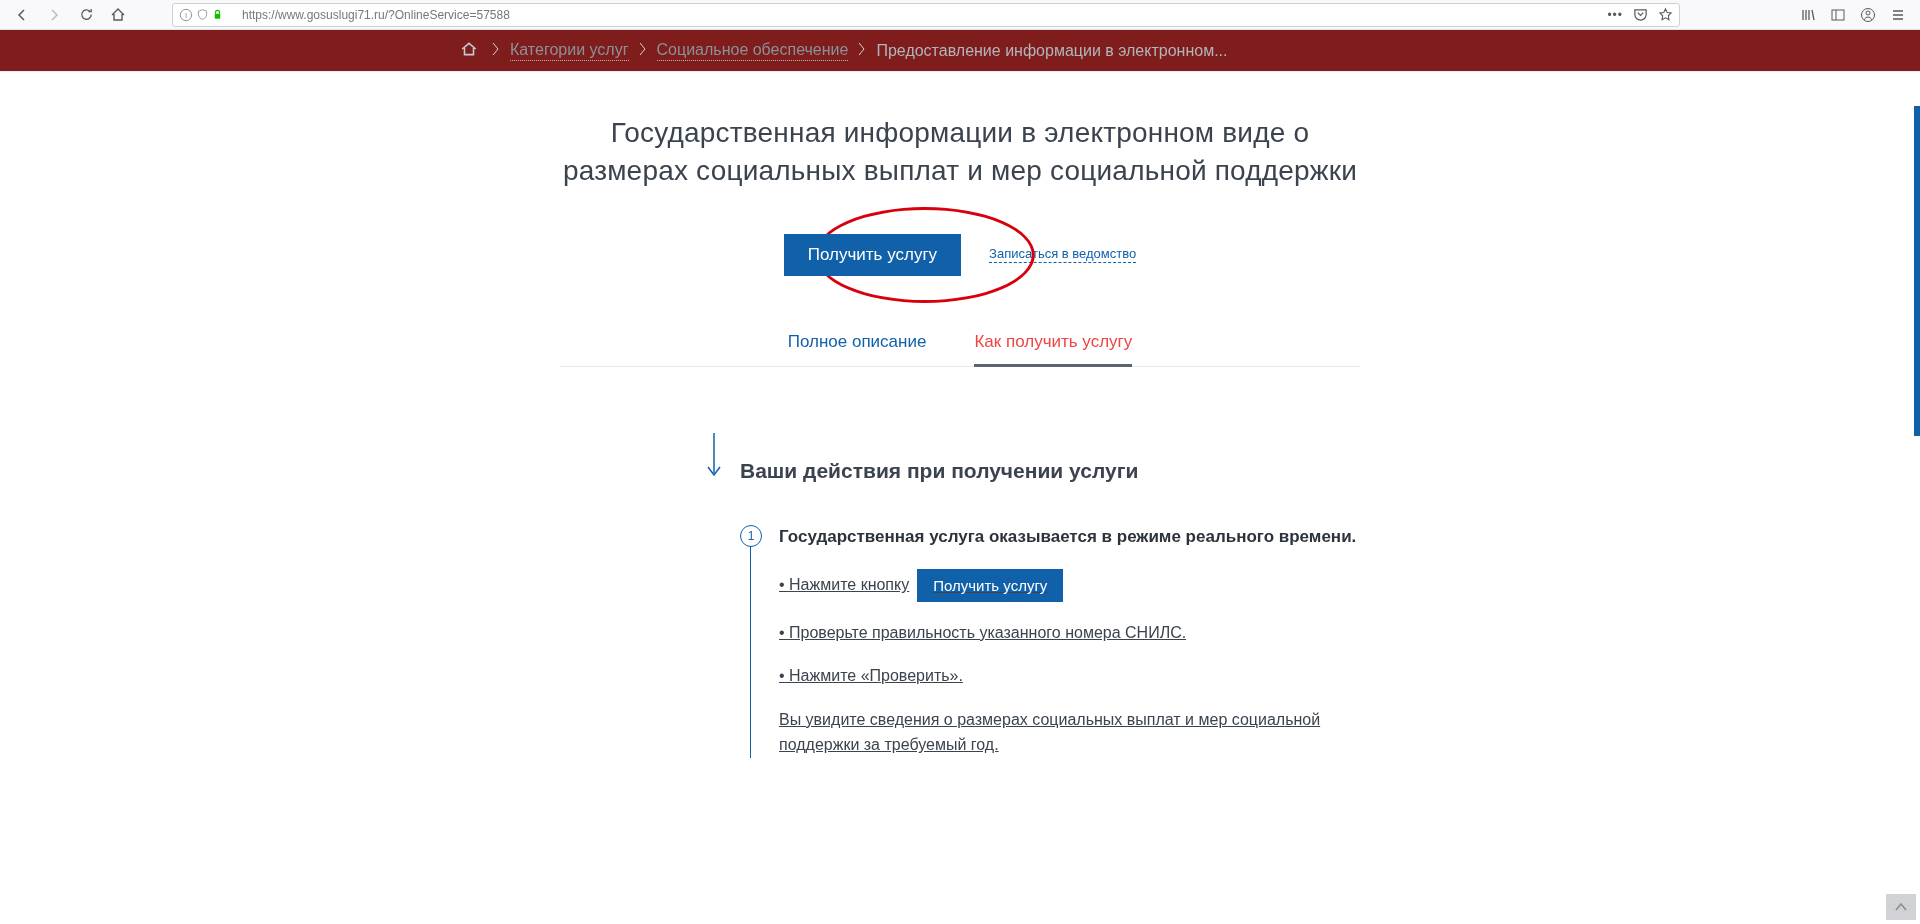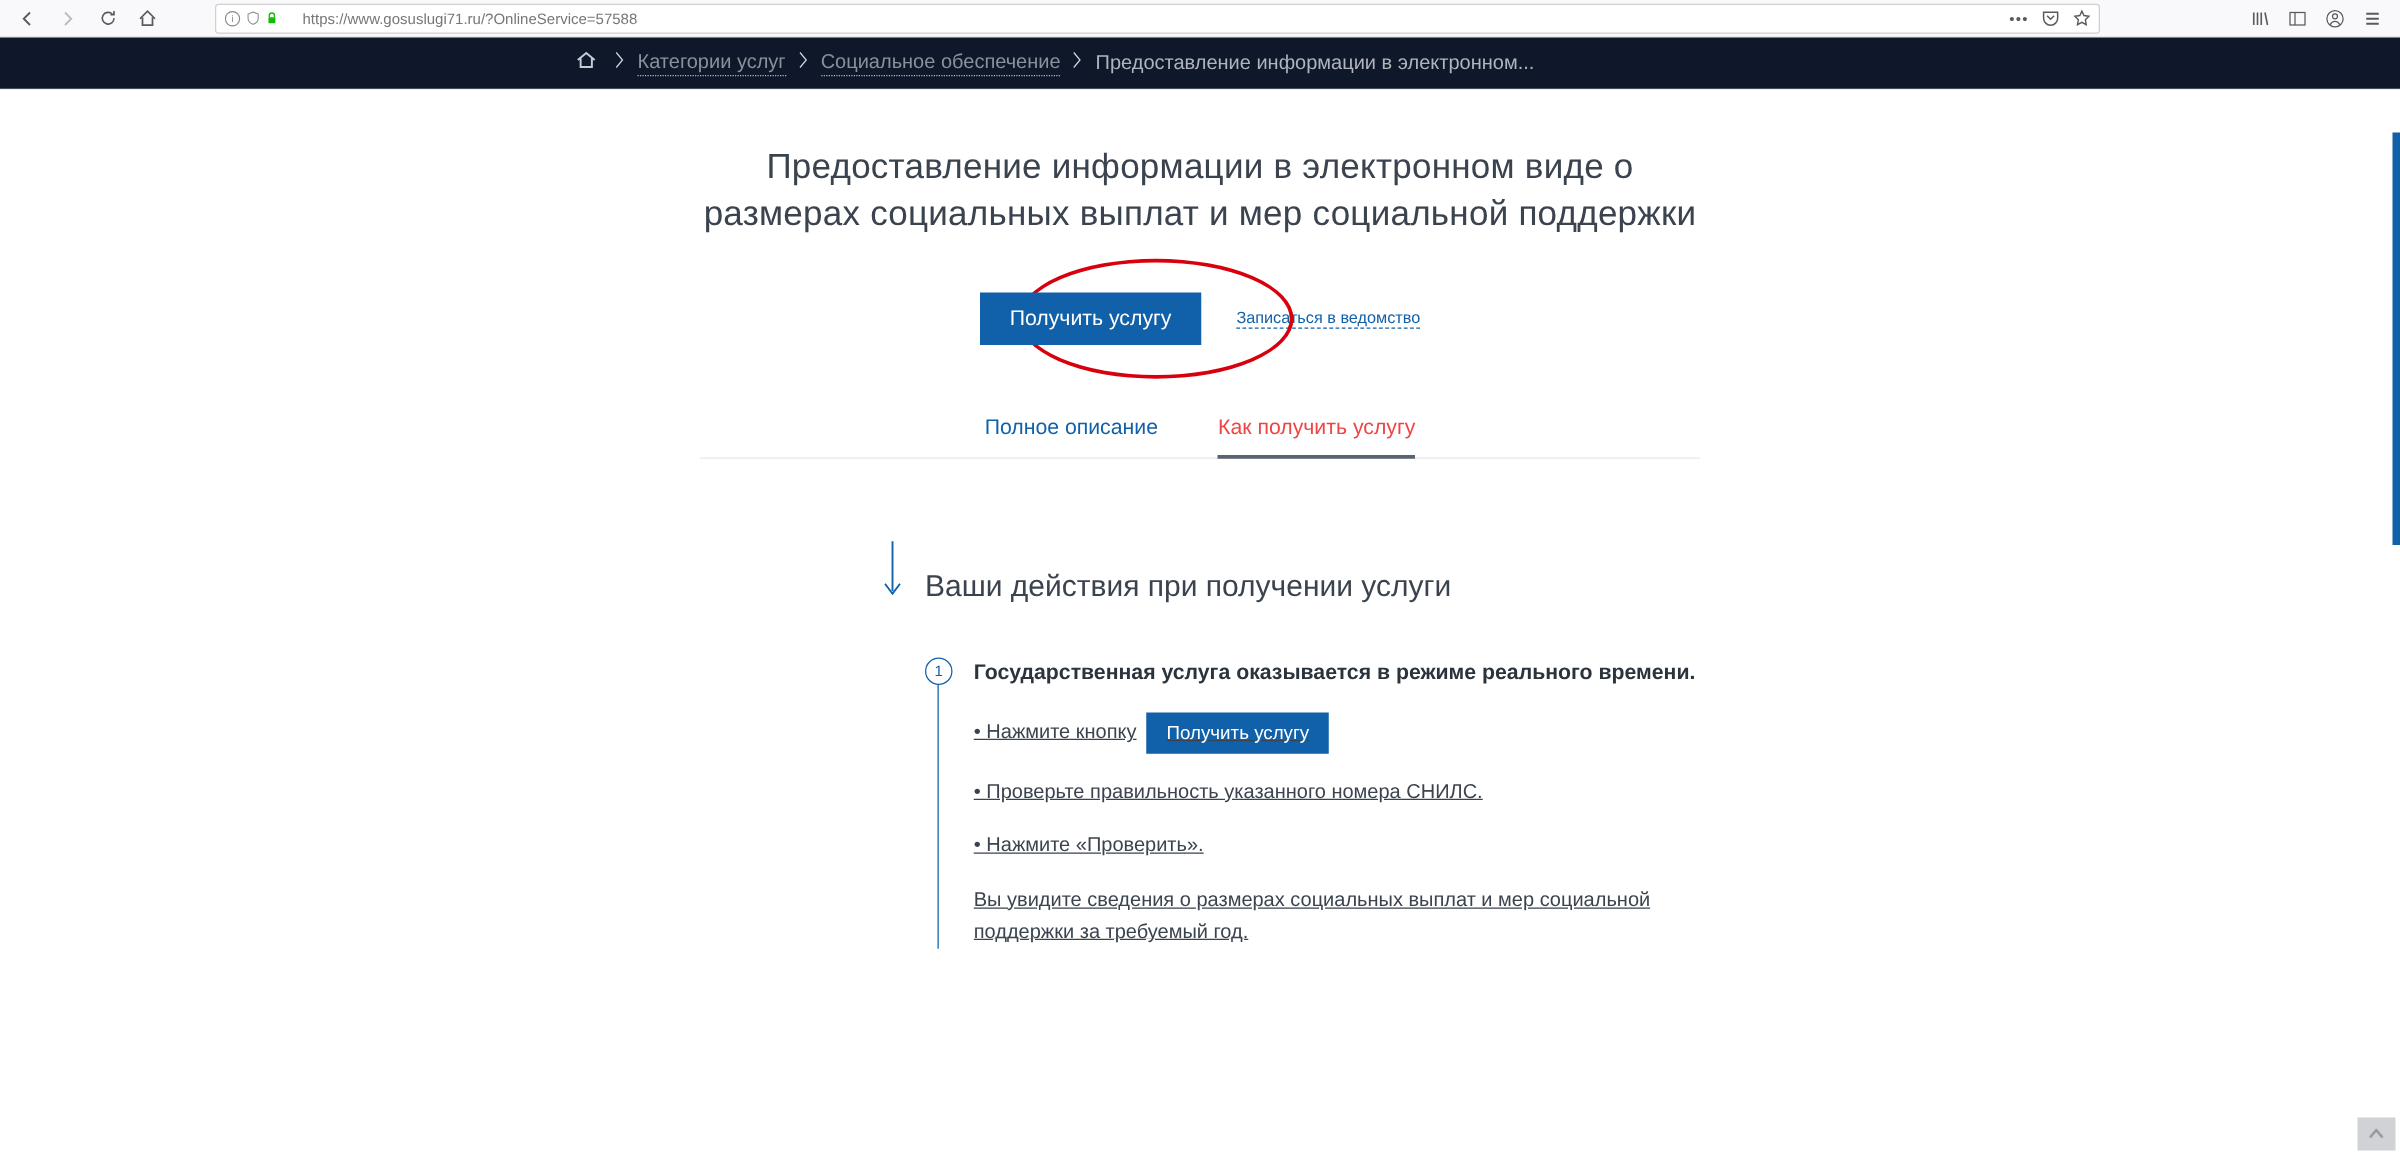--- a/index.html
+++ b/index.html
@@ -14,21 +14,21 @@
     .url-bar { height: 24px; background: #fff; border: 1px solid #d0d0d0; border-radius: 3px; display: flex; align-items: center; padding: 0 6px; font-size: 12px; color: #666; }
     .url-icons { display: flex; align-items: center; gap: 3px; margin-right: 6px; }
     .url-text { flex: 1; color: #777; margin-left: 13px; }
     .url-right { display: flex; align-items: center; gap: 10px; color: #5a5a5a; }
     .right-tools { display: flex; align-items: center; gap: 14px; margin-left: auto; padding-right: 6px; color: #5a5a5a; }
 
     
     .page { width: 100%; }
 
     
-    .breadcrumb-bar { background: #0f172a; border-bottom: 1px solid #eceef1; height: 42px; display: flex; align-items: center; }
+    .breadcrumb-bar { background: #7f1d1d; border-bottom: 1px solid #eceef1; height: 42px; display: flex; align-items: center; }
     .breadcrumb-inner { max-width: 1000px; margin: 0 auto; width: 100%; display: flex; align-items: center; padding-left: 0; }
     .bc-link { color: #8a9199; text-decoration: none; border-bottom: 1px dotted #b0b5bb; padding-bottom: 1px; }
     .bc-current { color: #b0b5bb; }
     .bc-sep { margin: 0 10px; color: #c5cbd1; }
     .bc-home { color: #c5cbd1; margin-right: 4px; }
 
     .content-area { max-width: 800px; margin: 0 auto; padding-top: 42px; position: relative; }
     .page-title { font-size: 28px; font-weight: 300; color: #3a434e; text-align: center; line-height: 1.35; letter-spacing: 0.2px; }
 
     .cta-row { display: flex; justify-content: center; align-items: center; gap: 28px; margin-top: 44px; position: relative; }
@@ -38,21 +38,21 @@
 
     .tabs-row { display: flex; justify-content: center; gap: 48px; margin-top: 56px; border-bottom: 1px solid #e8e8e8; }
     .tab-item { font-size: 17px; padding-bottom: 14px; cursor: pointer; position: relative; }
     .tab-item.inactive { color: #1160aa; }
     .tab-item.active { color: #ef4444; }
     .tab-item.active::after { content: ''; position: absolute; left: 0; right: 0; bottom: -1px; height: 3px; background: #5a6370; }
 
     .steps-section { margin-top: 64px; padding-left: 180px; }
     .steps-header { display: flex; align-items: flex-end; gap: 16px; margin-bottom: 44px; margin-left: -36px; }
     .arrow-down { color: #1160aa; }
-    .steps-title { font-size: 24px; font-weight: 400; color: #3a434e; }
+    .steps-title { font-size: 21px; font-weight: 700; color: #3a434e; }
 
     .step { position: relative; padding-left: 28px; border-left: 1px solid #1160aa; margin-left: 10px; }
     .step-number { position: absolute; left: -11px; top: -2px; width: 22px; height: 22px; border: 1.5px solid #1160aa; border-radius: 50%; background: #fff; color: #1160aa; display: flex; align-items: center; justify-content: center; font-size: 12px; }
     .step-title { font-size: 17px; font-weight: 600; color: #2b333d; margin-bottom: 22px; }
     .step-body { font-size: 16px; color: #3a434e; line-height: 1.6; }
     .step-body p { margin-bottom: 18px; text-decoration: underline; }
     .inline-item { display: flex; align-items: center; gap: 8px; flex-wrap: wrap; }
     .btn-sm { background: #1160aa; color: #fff; border: none; padding: 8px 16px; font-size: 15px; cursor: pointer; }
 
     
@@ -156,21 +156,21 @@
       <span class="bc-sep">
         <svg width="8" height="16" viewBox="0 0 8 16">
             <path d="M1 2 L6 8 L1 14" stroke="#d0d5db" fill="none"></path>
           </svg>
       </span>
       <span class="bc-current">Предоставление информации в электронном...</span>
     </div>
   </div>
 
   <div class="content-area">
-    <h1 class="page-title">Предоставление информации в электронном виде о размерах социальных выплат и мер социальной поддержки</h1>
+    <h1 class="page-title">Государственная информации в электронном виде о размерах социальных выплат и мер социальной поддержки</h1>
 
     <div class="cta-row">
       <div class="ellipse-annot"></div>
       <button class="btn-primary">Получить услугу</button>
       <a class="link-secondary">Записаться в ведомство</a>
     </div>
 
     <div class="tabs-row">
       <div class="tab-item inactive">Полное описание</div>
       <div class="tab-item active">Как получить услугу</div>

